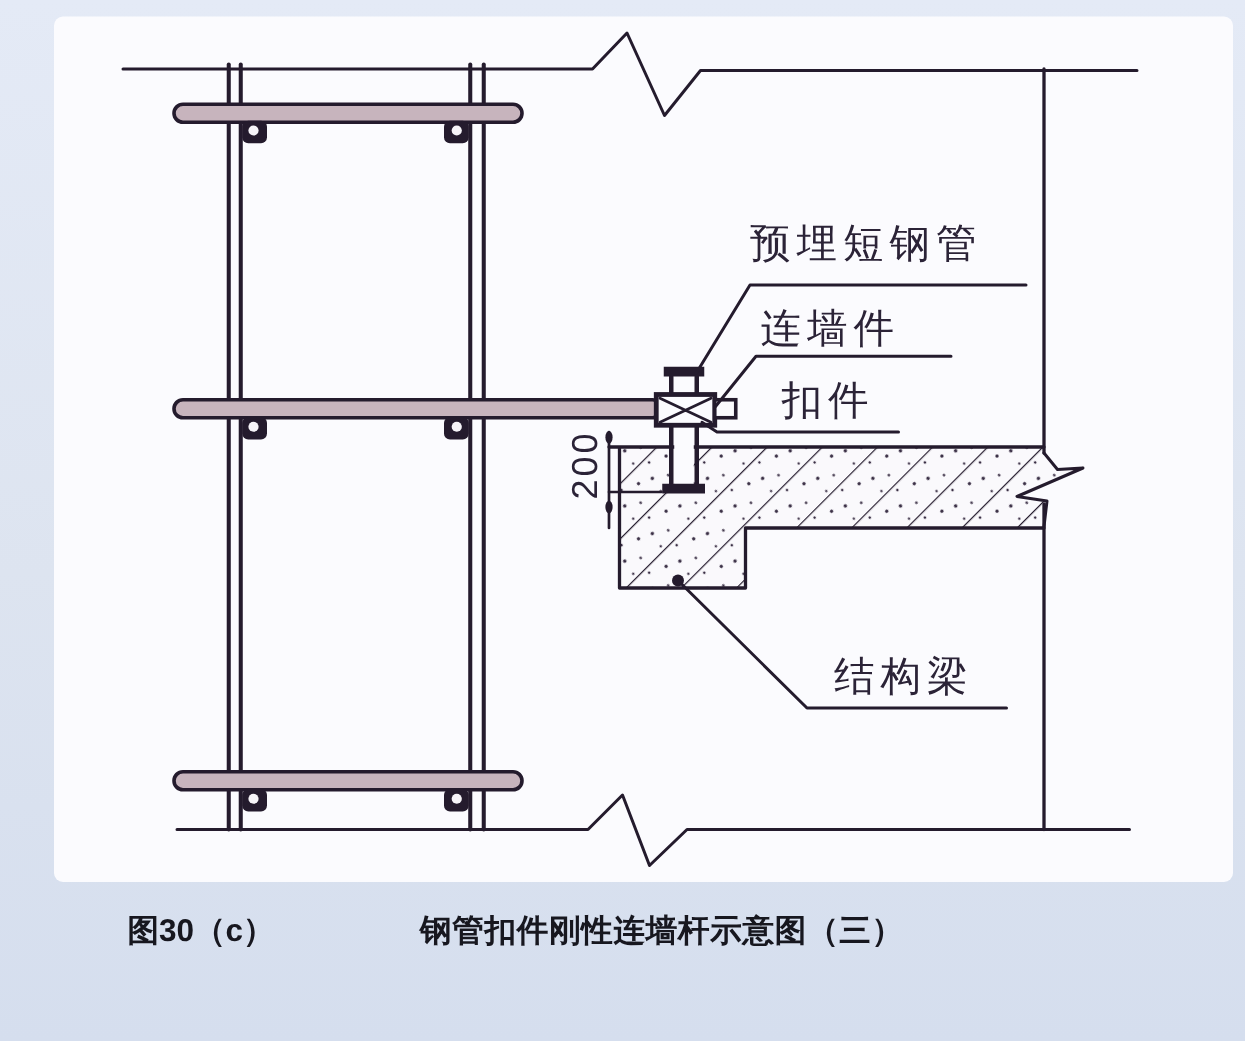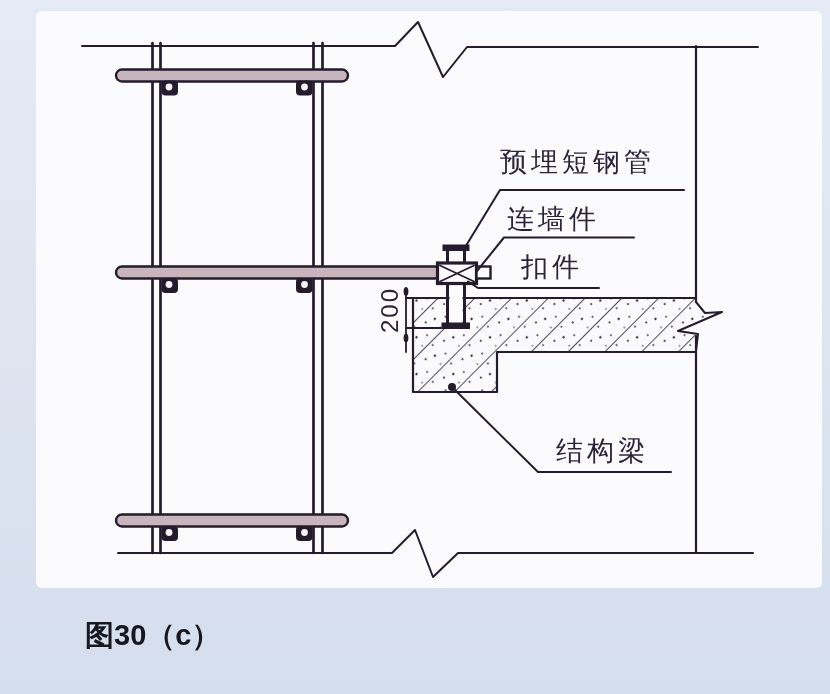--- a/index.html
+++ b/index.html
@@ -16,22 +16,22 @@
     background:linear-gradient(180deg,#e4eaf6 0%,#dde4f0 55%,#d5deee 100%);
     font-family:"Liberation Sans","DejaVu Sans",sans-serif;
   }
   svg.diagram{position:absolute;left:0;top:0;display:block;}
   .s{stroke:var(--c-line);fill:none;stroke-linecap:round;stroke-linejoin:round;}
   .fl{fill:var(--c-line);stroke:none;}
   text.lbl{fill:var(--c-label_text);font-size:27px;letter-spacing:4px;font-weight:500;
            font-family:"Liberation Sans","DejaVu Sans",sans-serif;}
   text.dim{fill:var(--c-label_text);font-size:24px;letter-spacing:2px;font-weight:500;
            font-family:"Liberation Sans","DejaVu Sans",sans-serif;}
-  .caption{position:absolute;top:616px;left:0;width:100%;height:46px;
-           color:var(--c-caption_text);font-weight:bold;font-size:29px;line-height:38px;}
+  .caption{position:absolute;top:602px;left:0;width:100%;height:46px;
+           color:var(--c-caption_text);font-weight:bold;font-size:21px;line-height:38px;}
   .caption .num{position:absolute;left:85px;top:0;}
   .caption .ttl{position:absolute;left:280px;top:0;letter-spacing:0.5px;}
 </style>
 </head>
 <body>
 
 <div class="page">
 
   <svg class="diagram" width="830" height="694" viewBox="0 0 830 694">
     <defs>
@@ -141,15 +141,16 @@
       <g>
         <text class="lbl" x="556" y="460">结构梁</text>
         <path class="s" stroke-width="2" d="M452,387 L538,472 H671"></path>
         <circle class="fl" cx="452" cy="387" r="4"></circle>
       </g>
     </g>
   </svg>
 
   <div class="caption">
     <span class="num">图30（c）</span>
+    <span class="ttl">钢管扣件刚性连墙杆示意图（三）</span>
   </div>
 
 </div>
 
 </body></html>

